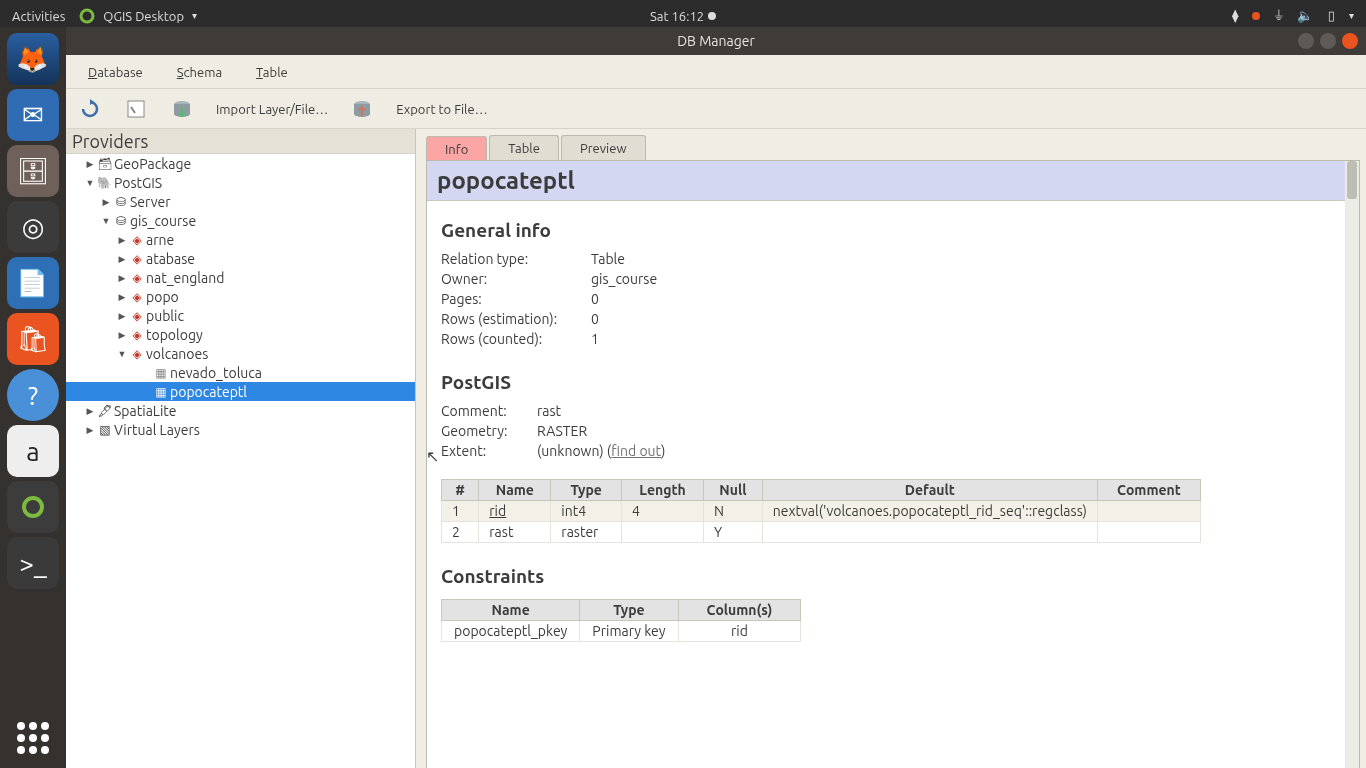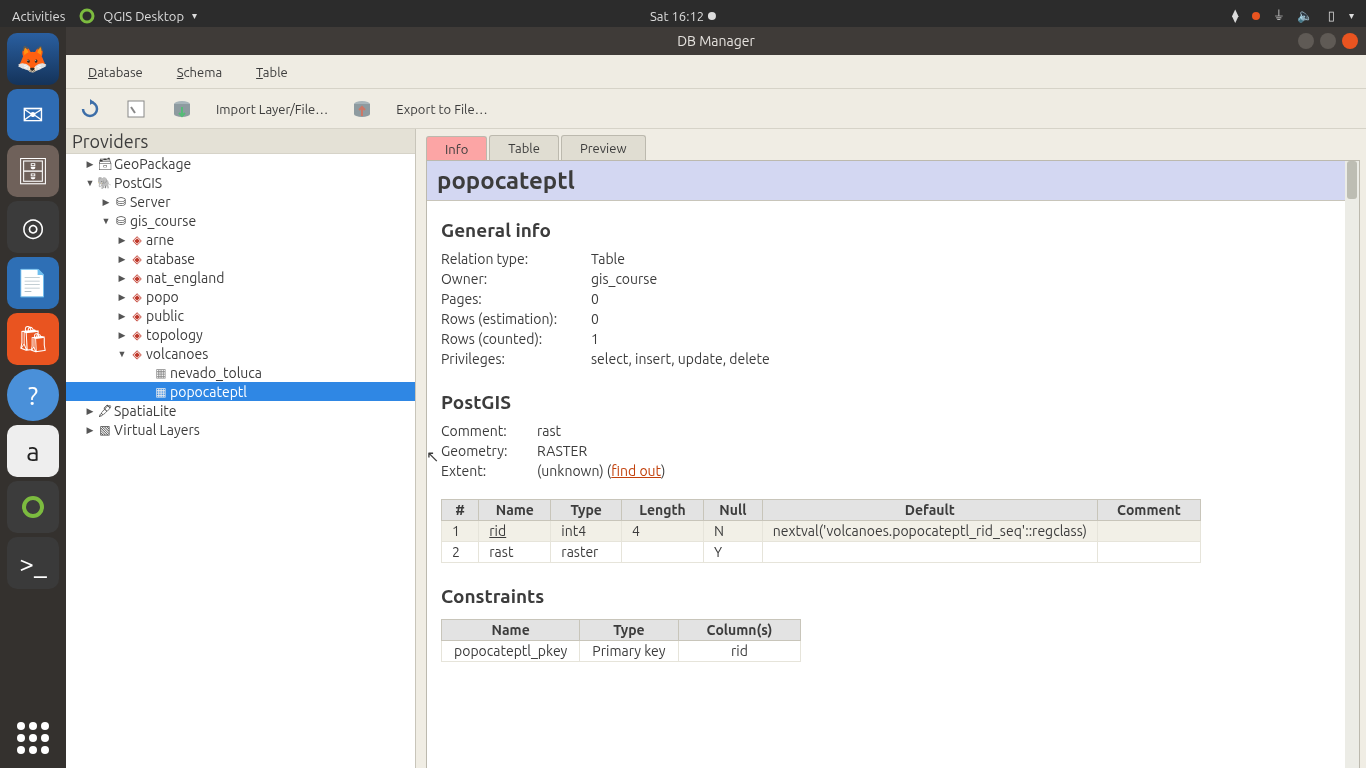--- a/index.html
+++ b/index.html
@@ -79,21 +79,21 @@
 
 .fields-table { border-collapse: collapse; font-size: 14px; margin-top: 4px; width: 760px; }
 .fields-table th { background: #e3e3e3; border: 1px solid #c8c5ba; padding: 2px 10px; text-align: center; font-weight: 700; }
 .fields-table td { border: 1px solid #e6e4da; padding: 2px 10px; }
 .fields-table tr:nth-child(even) td { background: #f2f0e7; }
 
 .constraints-table { border-collapse: collapse; font-size: 14px; margin-top: 4px; }
 .constraints-table th { background: #e3e3e3; border: 1px solid #c8c5ba; padding: 2px 28px; font-weight: 700; }
 .constraints-table td { border: 1px solid #e6e4da; padding: 2px 12px; text-align: center; }
 
-.link { color: #c2410c; text-decoration: underline; margin-top: 8px; }
+.link { color: #737373; text-decoration: underline; margin-top: 8px; }
 .und { text-decoration: underline; }
 
 .cursor-arrow { position: absolute; left: 360px; top: 420px; font-size: 16px; pointer-events:none; }
 </style>
 </head>
 <body>
 
 <div class="ubuntu-top">
   <div class="left">
     <span>Activities</span>
@@ -312,24 +312,20 @@
                 <div>0</div>
               </div>
             <div class="kv">
                 <div class="k">Rows (estimation):</div>
                 <div>0</div>
               </div>
             <div class="kv">
                 <div class="k">Rows (counted):</div>
                 <div>1</div>
               </div>
-            <div class="kv">
-                <div class="k">Privileges:</div>
-                <div>select, insert, update, delete</div>
-              </div>
           </div>
 
           <div class="section">
             <h2>PostGIS</h2>
             <div class="kv">
                 <div class="k" style="width:96px">Comment:</div>
                 <div>rast</div>
               </div>
             <div class="kv">
                 <div class="k" style="width:96px">Geometry:</div>

